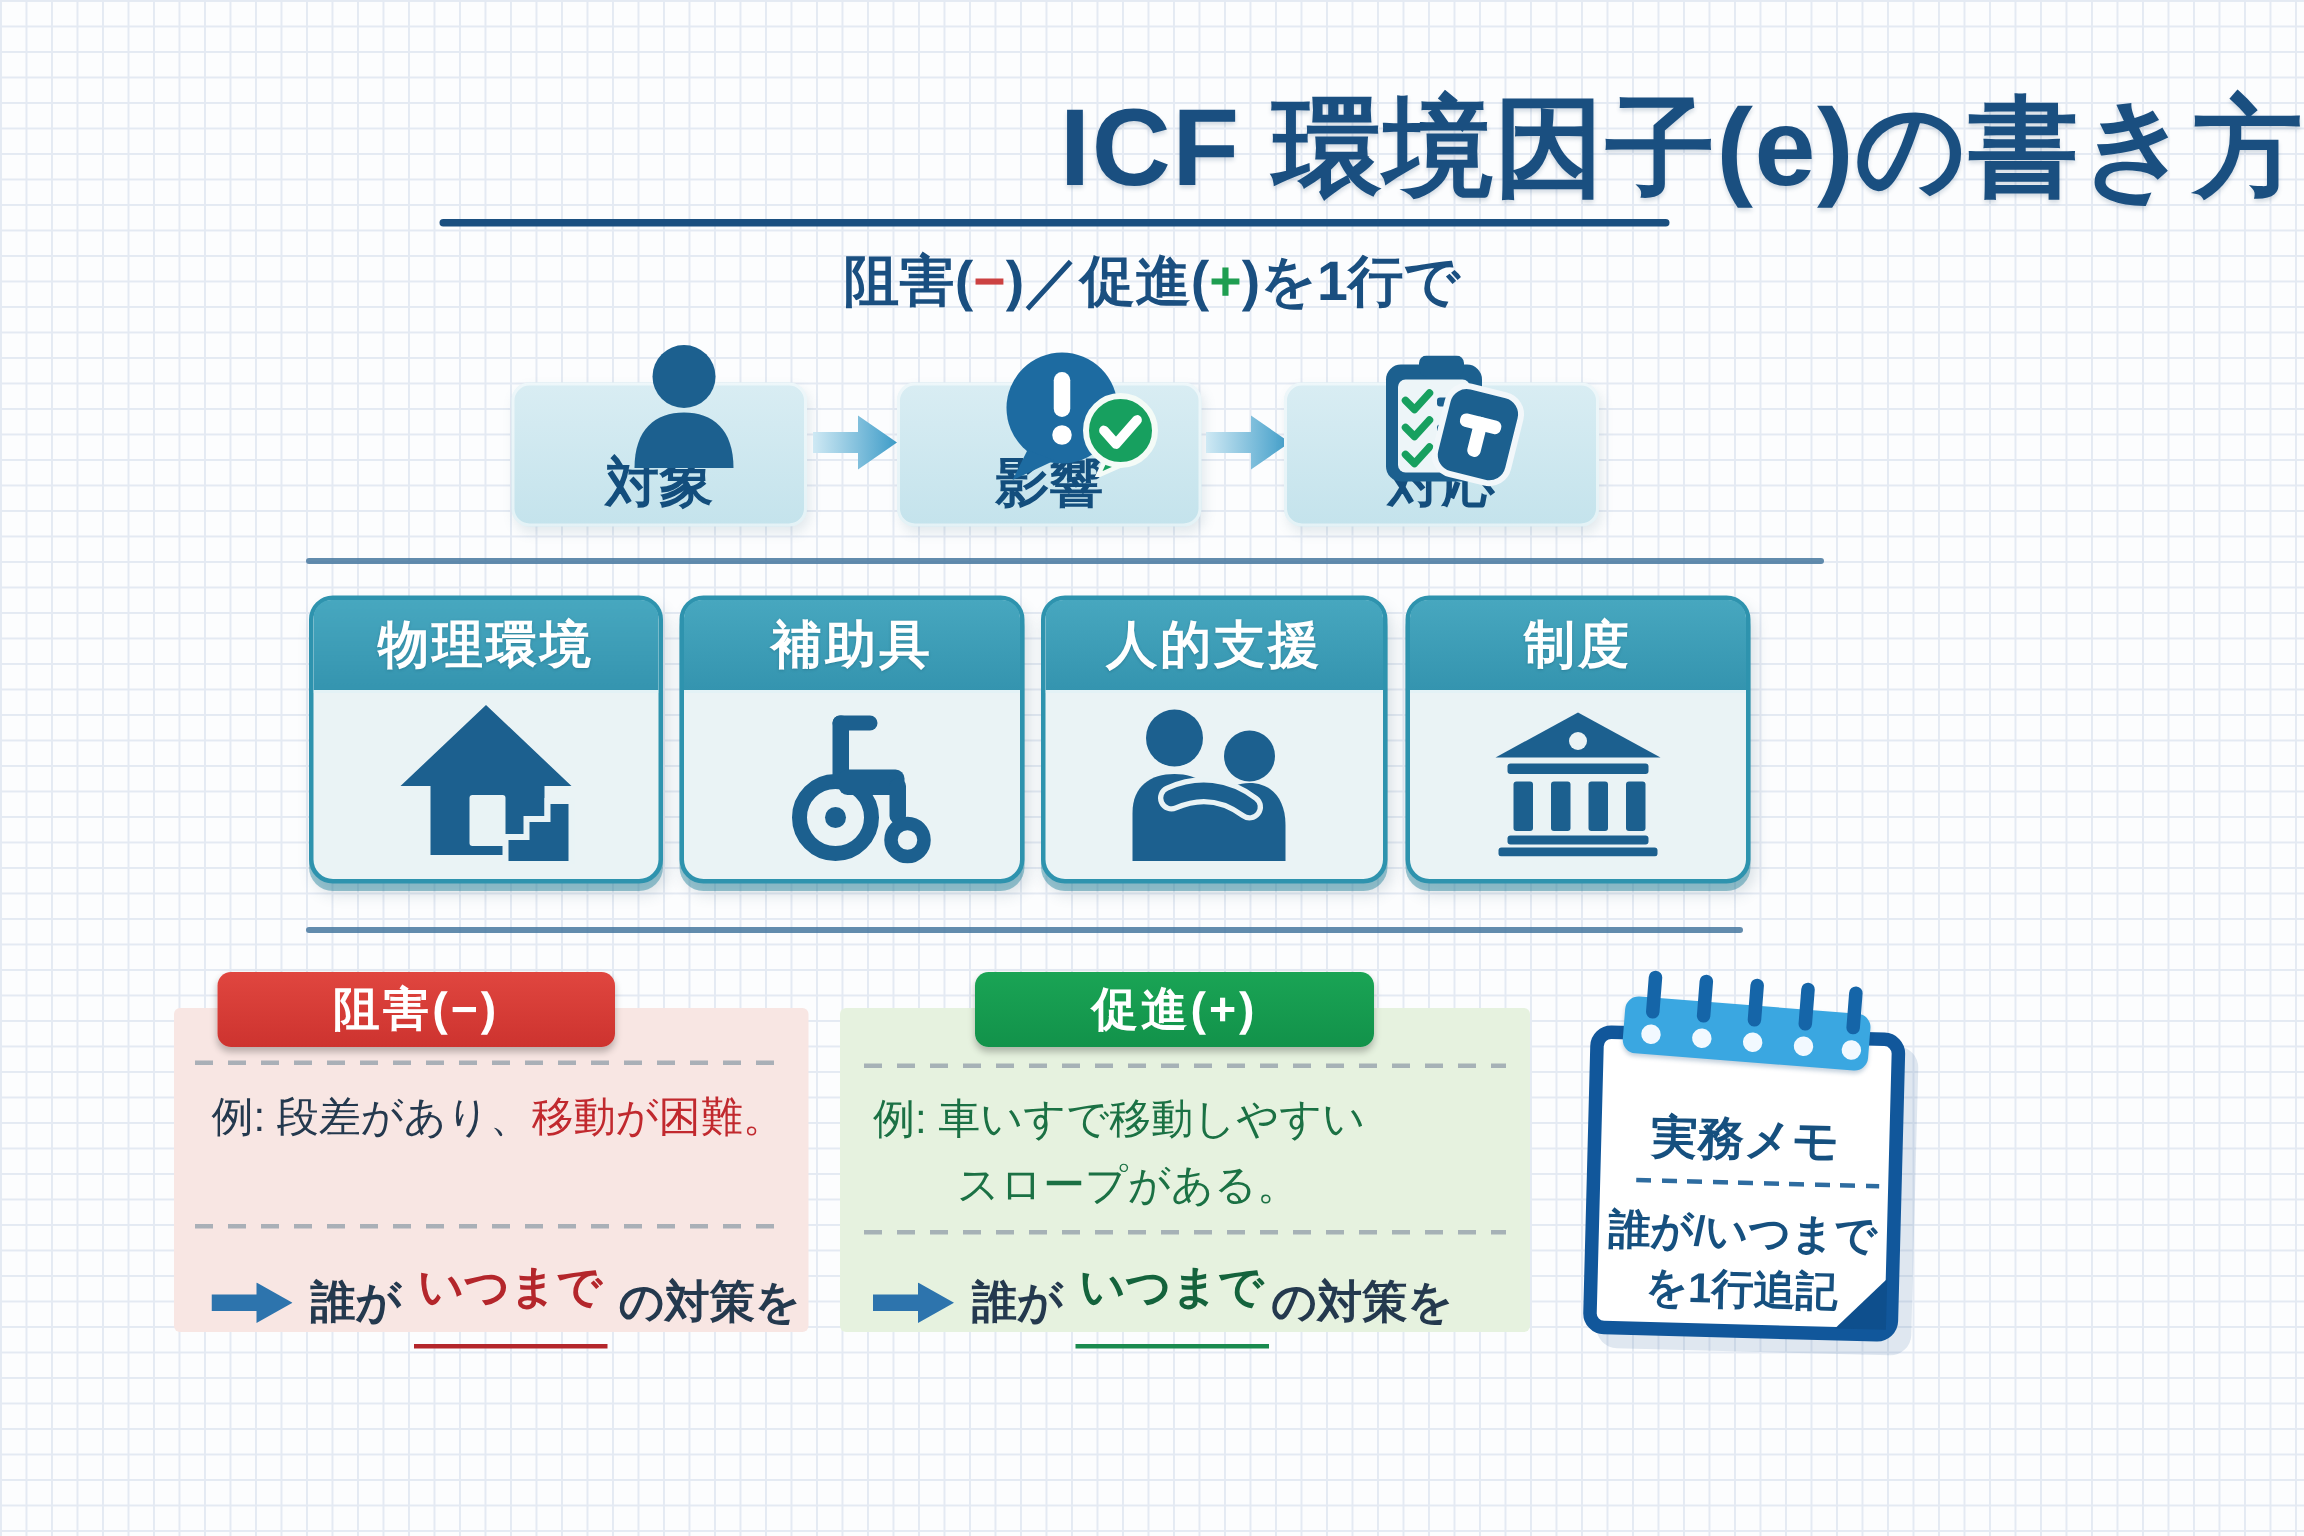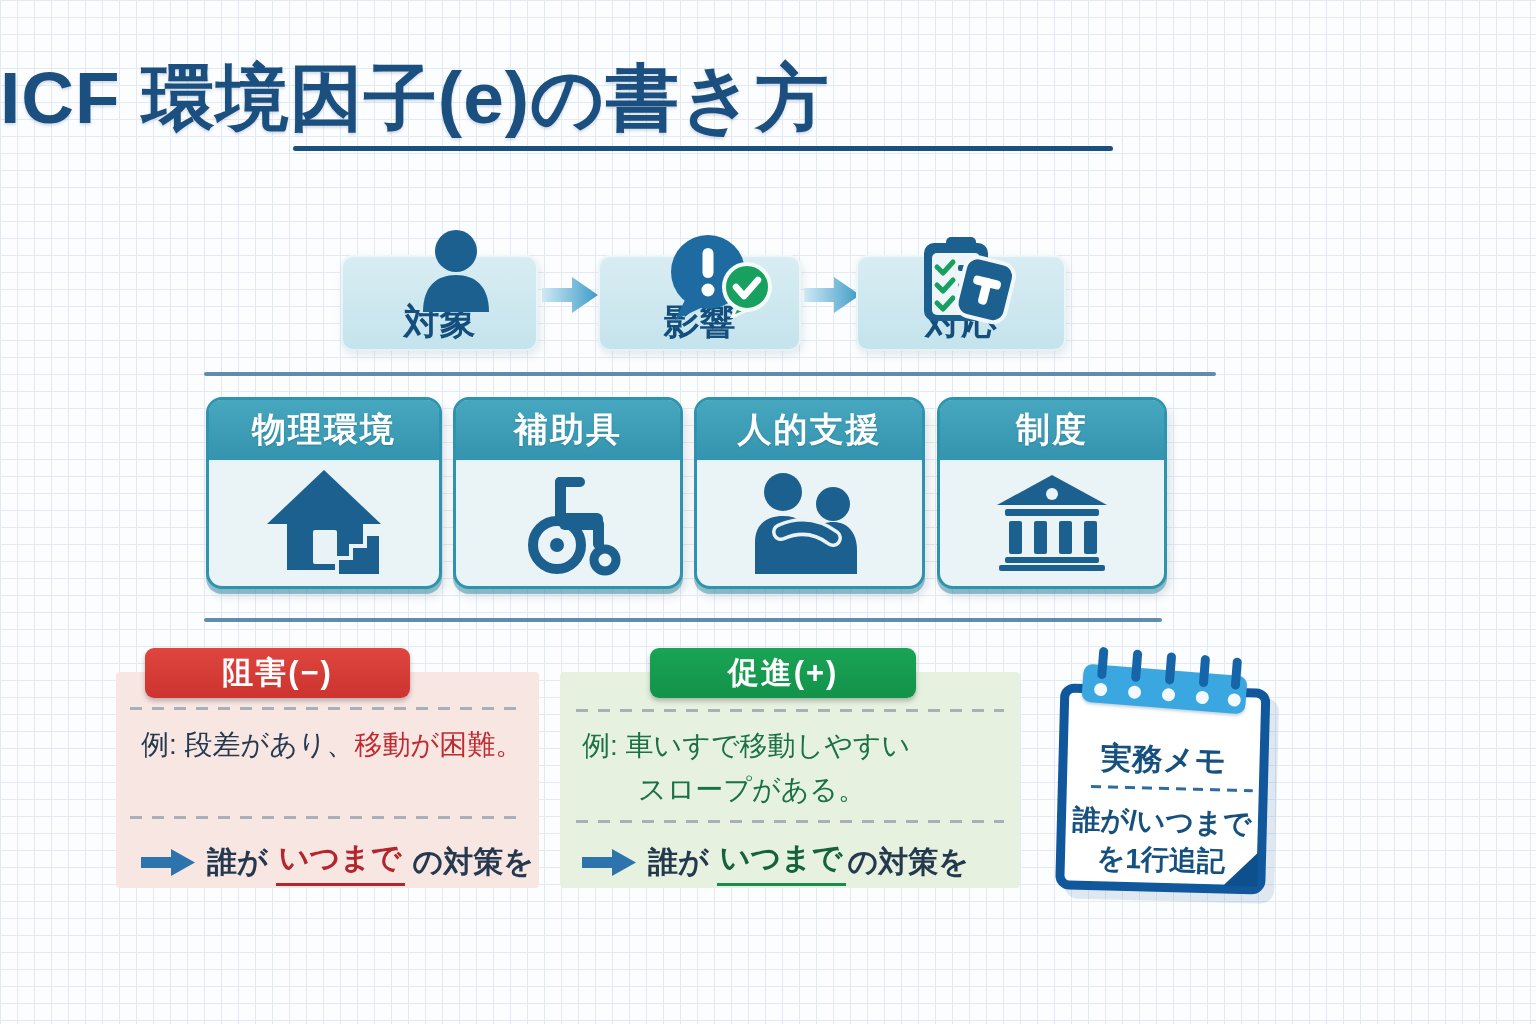--- a/index.html
+++ b/index.html
@@ -9,21 +9,21 @@
     background-image:
       linear-gradient(#e4eaf3 1px, transparent 1px),
       linear-gradient(90deg, #e4eaf3 1px, transparent 1px);
     background-size:17px 17px;
     font-family:"Liberation Sans","DejaVu Sans",sans-serif;
   }
   .abs{position:absolute;}
 
   
   .title{
-    left:0;top:50px;width:100%;text-align:left;
+    left:0;top:50px;width:100%;text-align:right;
     font-size:73px;font-weight:900;letter-spacing:1px;color:#1a4f80;
     text-shadow:0 2px 3px rgba(20,60,100,0.18);
   }
   .title-underline{left:293px;top:146px;width:820px;height:5px;background:#1a4f80;border-radius:3px;}
   .subtitle{
     left:0;top:163px;width:100%;text-align:center;
     font-size:37px;font-weight:800;color:#1a4f80;
   }
   .subtitle .minus{color:#cc4242;font-weight:900;}
   .subtitle .plus{color:#1f9e51;font-weight:900;}
@@ -70,21 +70,21 @@
     box-shadow:0 3px 5px rgba(0,0,0,0.25);
   }
   .badge-red{left:145px;width:265px;background:linear-gradient(180deg,#e0463f 0%,#cd332f 100%);}
   .badge-green{left:650px;width:266px;background:linear-gradient(180deg,#1aa455 0%,#12924a 100%);}
   .dash{height:3px;background:repeating-linear-gradient(90deg,#96a2ac 0 12px,transparent 12px 22px);opacity:.8;}
   .example{font-size:28px;font-weight:400;white-space:nowrap;}
   .example .navy{color:#24394e;}
   .example .red{color:#c1292e;}
   .example .green{color:#1b7144;}
   .action{display:flex;align-items:center;font-size:30px;font-weight:800;color:#24394e;white-space:nowrap;}
-  .action .hl{display:inline-block;padding:0 3px 4px;margin:0 8px;border-bottom:3px solid;}
+  .action .hl{display:inline-block;padding:0 3px 17px;margin:0 8px;border-bottom:3px solid;}
   .action .hl-red{color:#b4262b;border-color:#b4262b;}
   .action .hl-green{color:#14633c;border-color:#1a8b4f;margin-right:2px;}
   .action svg{margin-right:12px;}
 
   
   .memo{
     left:1058px;top:670px;width:210px;height:222px;transform:rotate(1.5deg);
   }
   .memo-board{
     position:absolute;left:0;top:16px;width:210px;height:206px;box-sizing:border-box;
@@ -109,20 +109,23 @@
   .memo-line{position:absolute;left:0;width:100%;text-align:center;
     font-size:28px;font-weight:800;color:#16507f;}
 </style>
 </head>
 <body>
 
 <div id="stage">
 
   <div class="abs title">ICF 環境因子(e)の書き方</div>
   <div class="abs title-underline"></div>
+  <div class="abs subtitle">
+    <span>阻害(</span><span class="minus">−</span><span>)／促進(</span><span class="plus">+</span><span>)を1行で</span>
+  </div>
 
   <div class="abs flow-box" style="left:341px;width:197px;">
     <div class="flow-label">対象</div>
   </div>
   <div class="abs" style="left:417px;top:228px;width:78px;height:84px;">
     <svg width="78" height="84" viewBox="0 0 78 84">
       <circle cx="39" cy="23" r="21" fill="#1c608f"></circle>
       <path d="M6 84 C6 58 20 47 39 47 C58 47 72 58 72 84 Z" fill="#1c608f"></path>
     </svg>
   </div>

